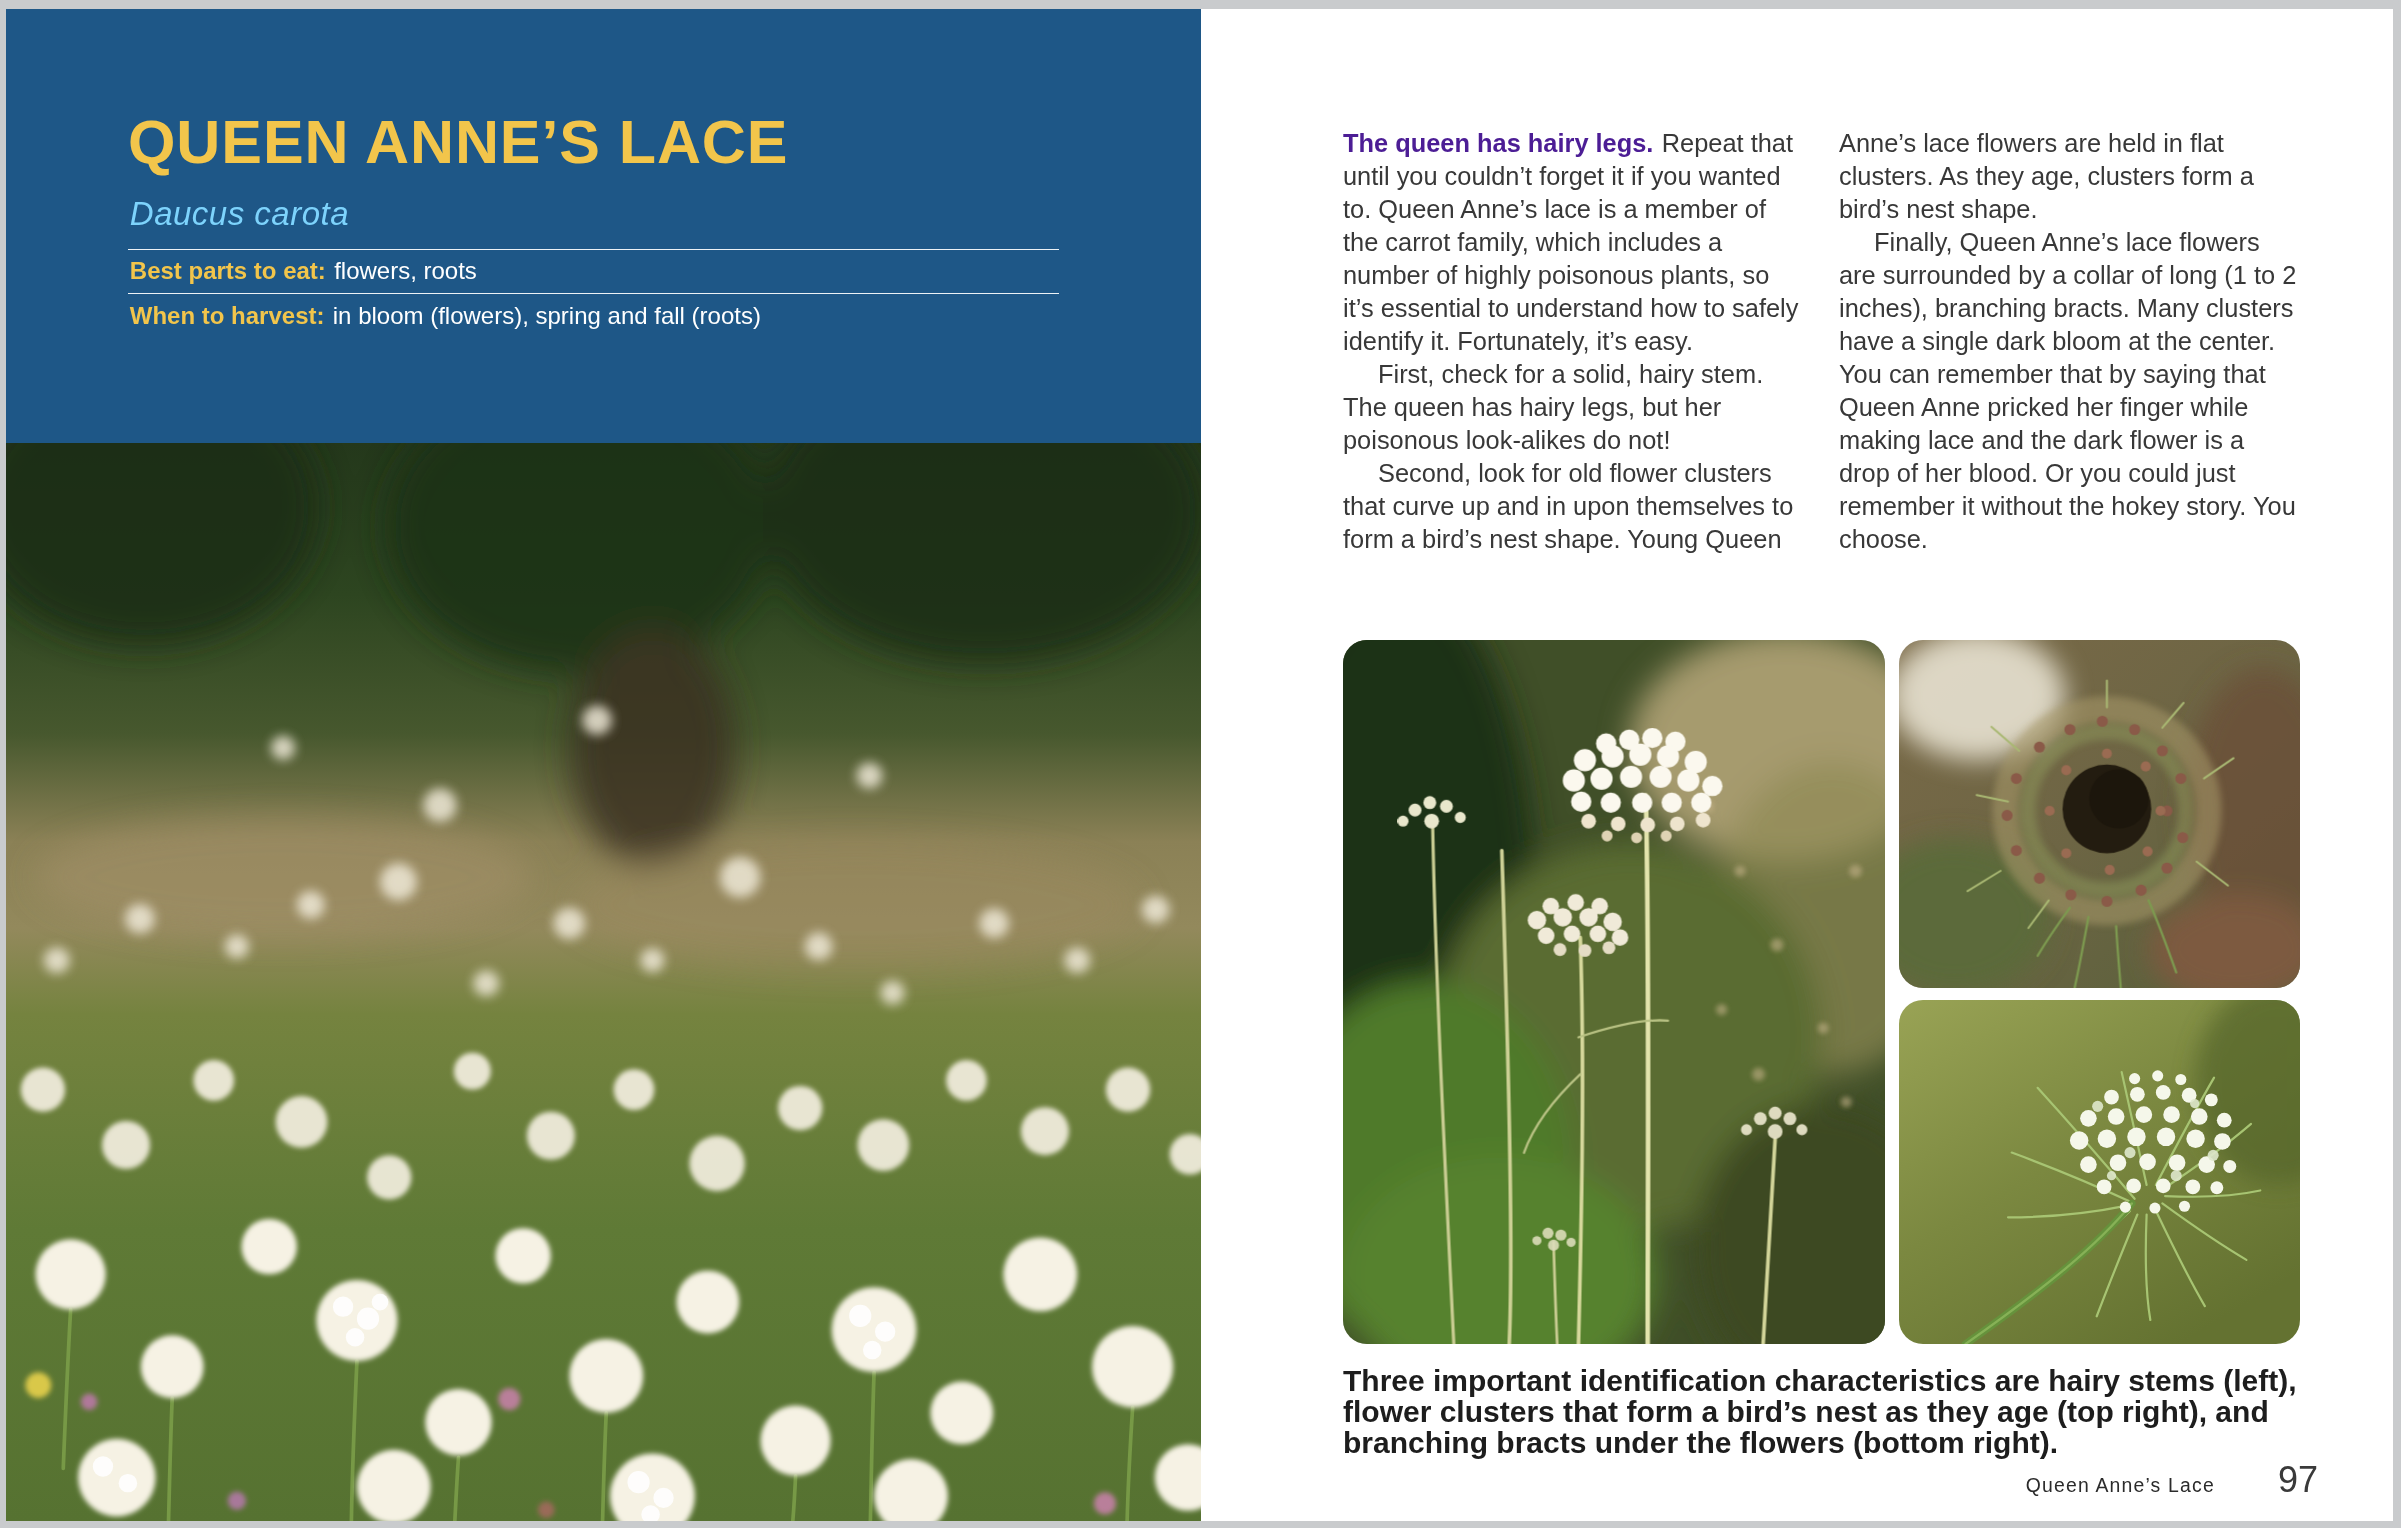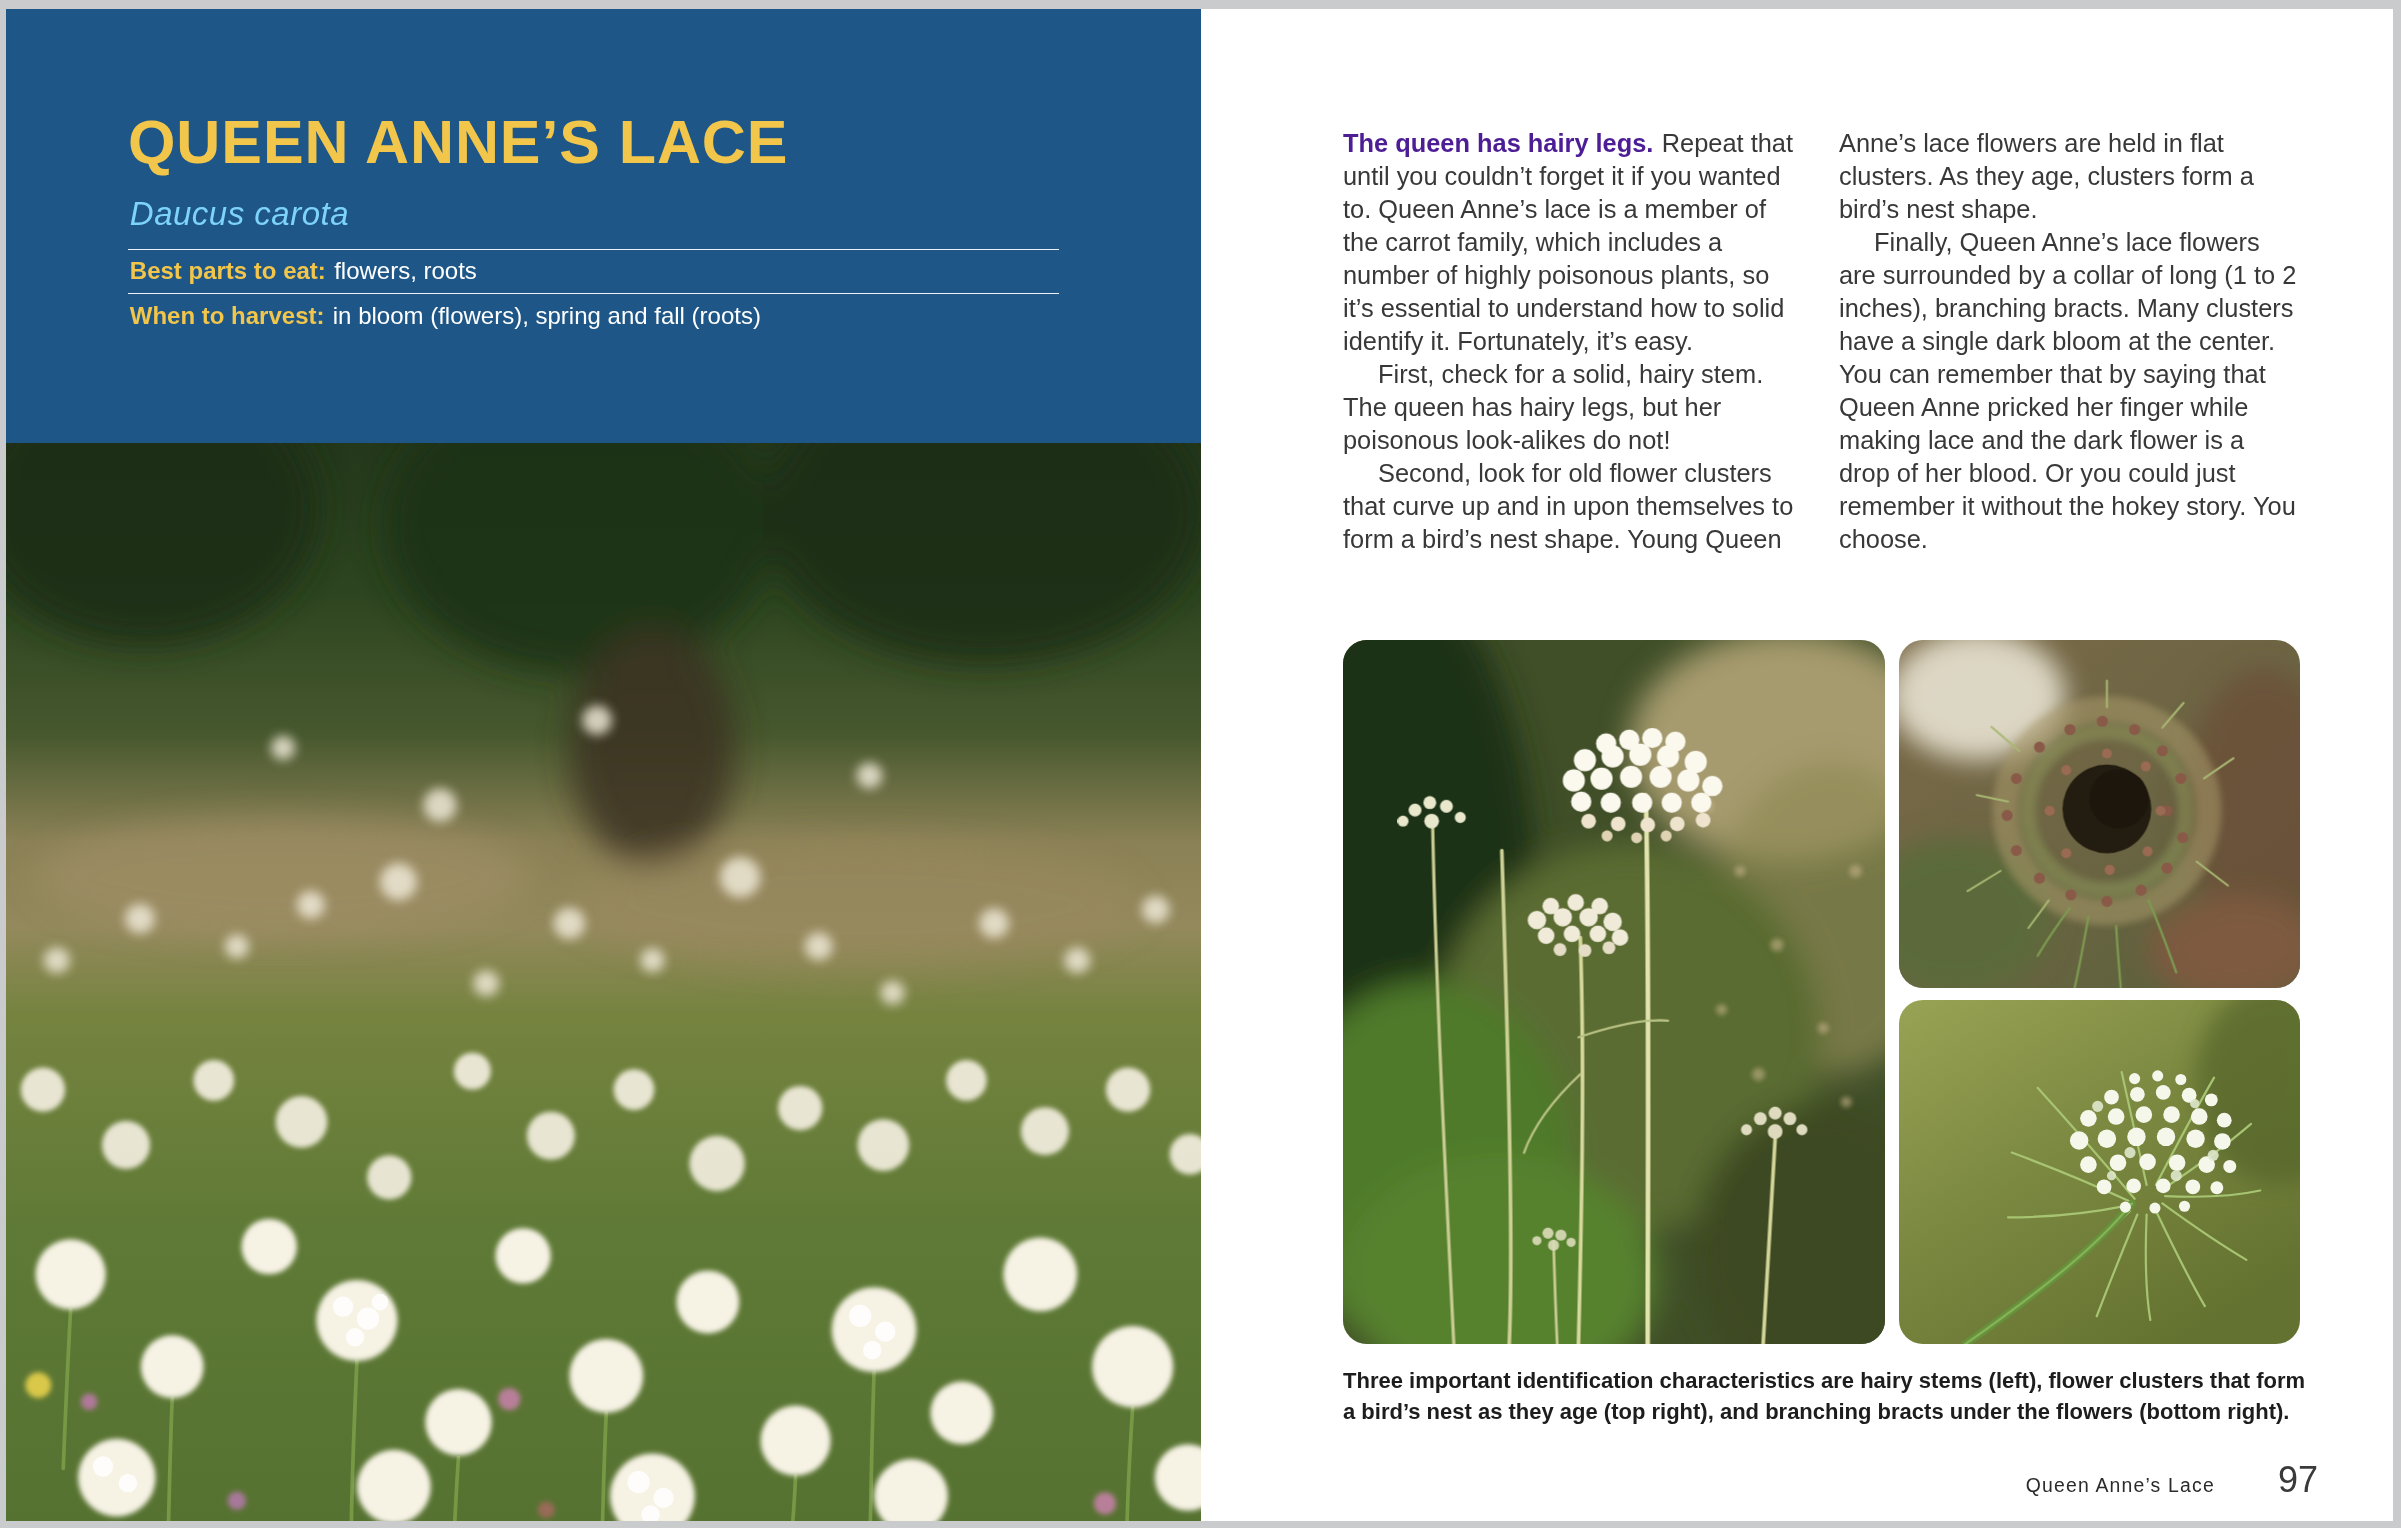--- a/index.html
+++ b/index.html
@@ -55,21 +55,21 @@
   }
   .photo{border-radius:24px;overflow:hidden;flex:none;}
   .photo svg{display:block;width:100%;height:100%;}
   .photo-stems{width:542px;height:704px;}
   .photo-side{width:401px;display:flex;flex-direction:column;gap:12px;}
   .photo-nest{height:348px;}
   .photo-bracts{height:344px;}
 
   .caption{
     position:absolute;left:142px;top:1356px;width:964px;
-    font-size:22px;line-height:31px;font-weight:700;color:#1d1d1d;
+    font-size:30px;line-height:31px;font-weight:700;color:#1d1d1d;
   }
   .footer{
     position:absolute;right:74px;bottom:20.3px;
     display:flex;align-items:baseline;gap:63px;
   }
   .running-title{font-size:19.4px;letter-spacing:1.2px;color:#2b2b2b;}
   .page-number{font-size:36px;color:#3a3a3a;text-align:right;}
 </style>
 </head>
 <body>
@@ -218,21 +218,21 @@
           <circle cx="35" cy="1020" r="14" fill="#d9c84a"></circle>
             <circle cx="585" cy="1155" r="9" fill="#9a6b58"></circle>
         </g>
       </svg>
     </div>
   </div>
 
   <div class="page-right">
 
     <div class="text-cols">
-      <p><strong class="lead-in">The queen has hairy legs.</strong><span>Repeat that until you couldn’t forget it if you wanted to. Queen Anne’s lace is a member of the carrot family, which includes a number of highly poisonous plants, so it’s essential to understand how to solid identify it. Fortunately, it’s easy.</span></p>
+      <p><strong class="lead-in">The queen has hairy legs.</strong><span>Repeat that until you couldn’t forget it if you wanted to. Queen Anne’s lace is a member of the carrot family, which includes a number of highly poisonous plants, so it’s essential to understand how to safely identify it. Fortunately, it’s easy.</span></p>
       <p class="indent">First, check for a solid, hairy stem. The queen has hairy legs, but her poisonous look-alikes do not!</p>
       <p class="indent">Second, look for old flower clusters that curve up and in upon themselves to form a bird’s nest shape. Young Queen Anne’s lace flowers are held in flat clusters. As they age, clusters form a bird’s nest shape.</p>
       <p class="indent">Finally, Queen Anne’s lace flowers are surrounded by a collar of long (1 to 2 inches), branching bracts. Many clusters have a single dark bloom at the center. You can remember that by saying that Queen Anne pricked her finger while making lace and the dark flower is a drop of her blood. Or you could just remember it without the hokey story. You choose.</p>
     </div>
 
     <div class="photo-grid">
 
       <div class="photo photo-stems">
         <svg viewBox="0 0 587 762" preserveAspectRatio="none">
           <defs>

